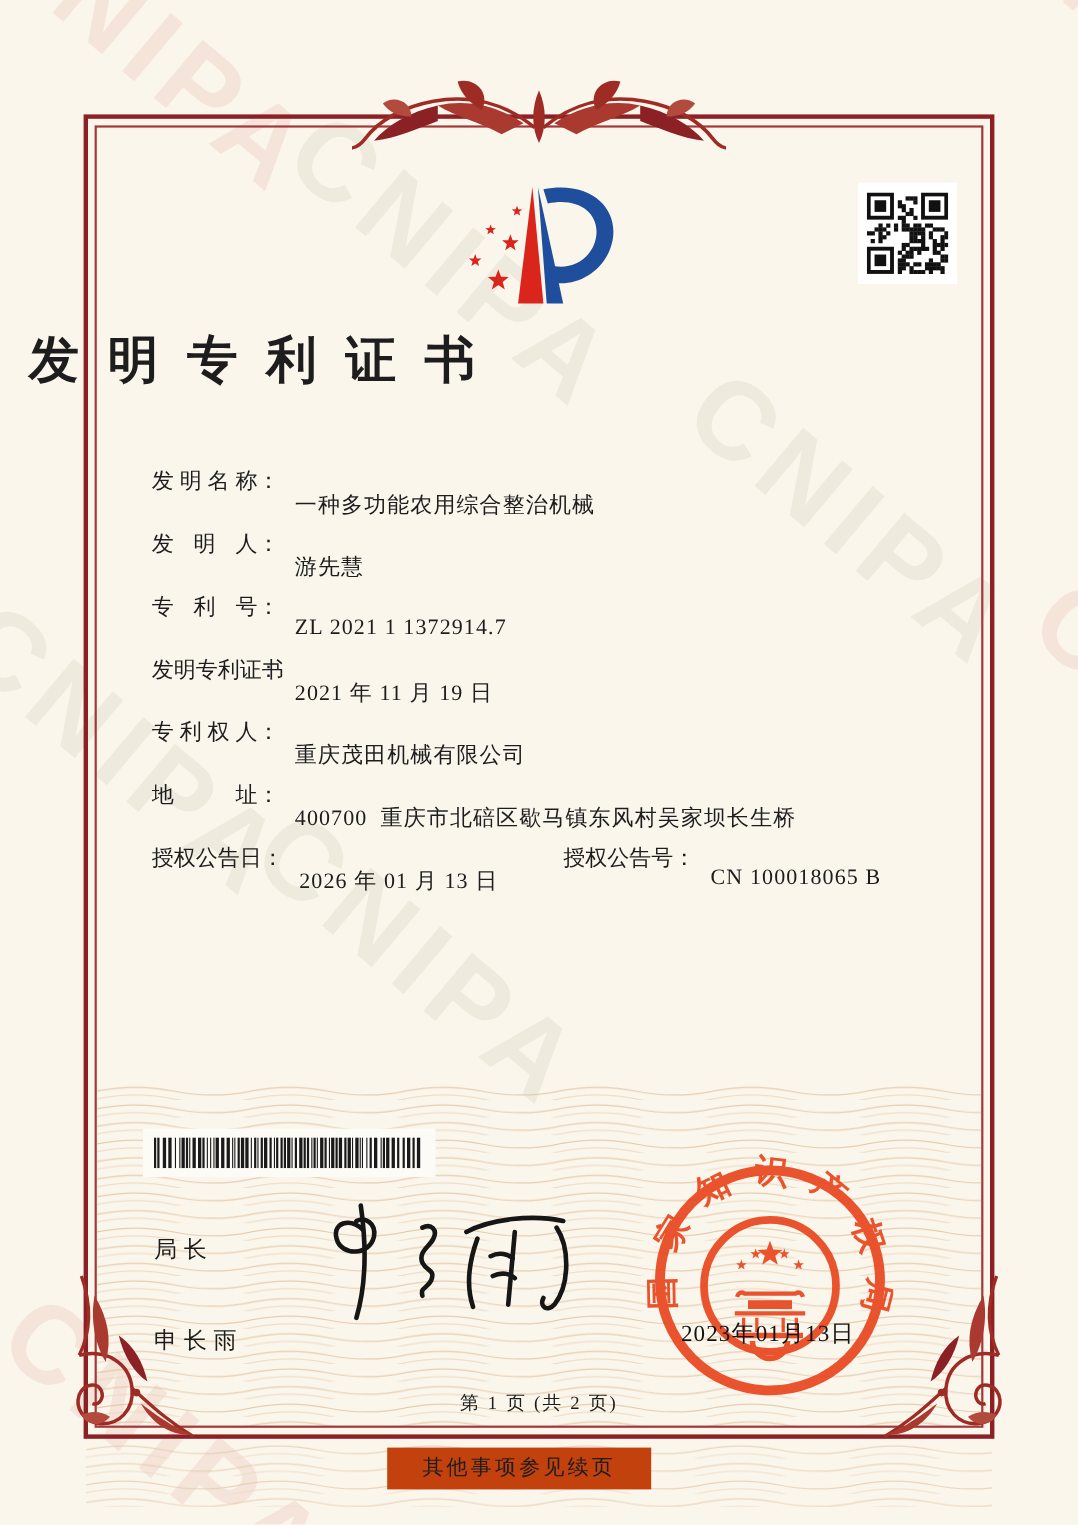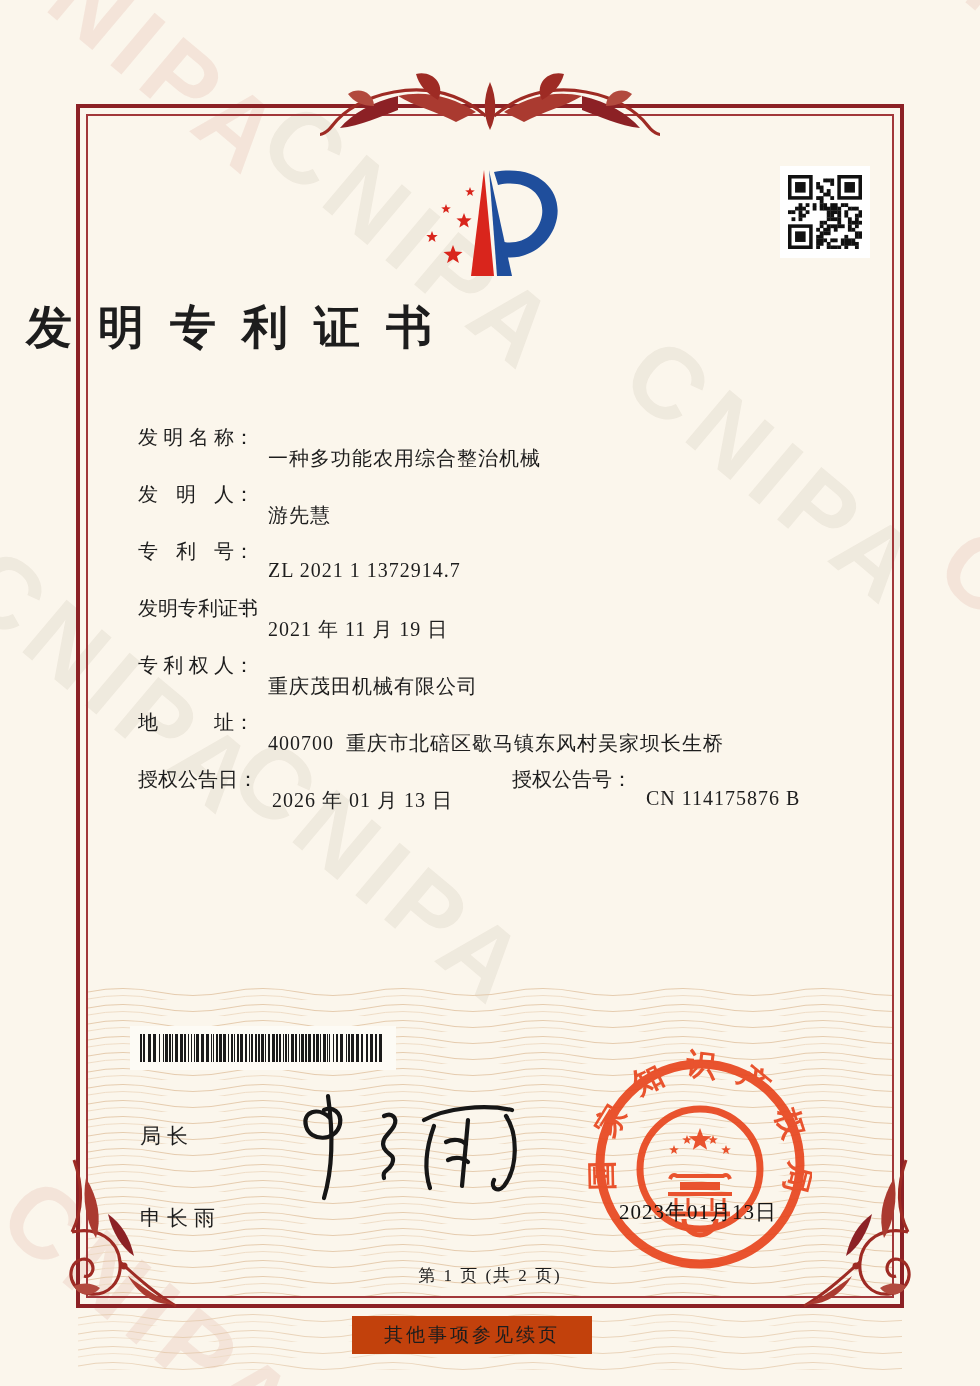--- a/index.html
+++ b/index.html
@@ -280,21 +280,21 @@
   </div>
   <div class="field-row" style="top:652px;">
     <span class="flabel">专利权人</span><span class="fcolon">：</span><span class="fvalue">重庆茂田机械有限公司</span>
   </div>
   <div class="field-row" style="top:709px;">
     <span class="flabel">地址</span><span class="fcolon">：</span><span class="fvalue">400700&nbsp; 重庆市北碚区歇马镇东风村吴家坝长生桥</span>
   </div>
   <div class="field-row" style="top:766px;">
     <span class="flabel flabel5">授权公告日</span><span class="fcolon">：</span><span class="fvalue">2026 年 01 月 13 日</span>
     <span class="field-pair2">
-      <span class="flabel flabel5">授权公告号</span><span class="fcolon">：</span><span class="fvalue">CN 114175876 B</span>
+      <span class="flabel flabel5">授权公告号</span><span class="fcolon">：</span><span class="fvalue">CN 100018065 B</span>
     </span>
   </div>
 
 
   <div class="barcode-box">
     <svg class="barcode" id="barcode" width="248" height="28">
         <rect x="0" y="0" width="2" height="28" fill="#1a1a1a"></rect>
         <rect x="3" y="0" width="2" height="28" fill="#1a1a1a"></rect>
         <rect x="8" y="0" width="3" height="28" fill="#1a1a1a"></rect>
         <rect x="13" y="0" width="3" height="28" fill="#1a1a1a"></rect>

